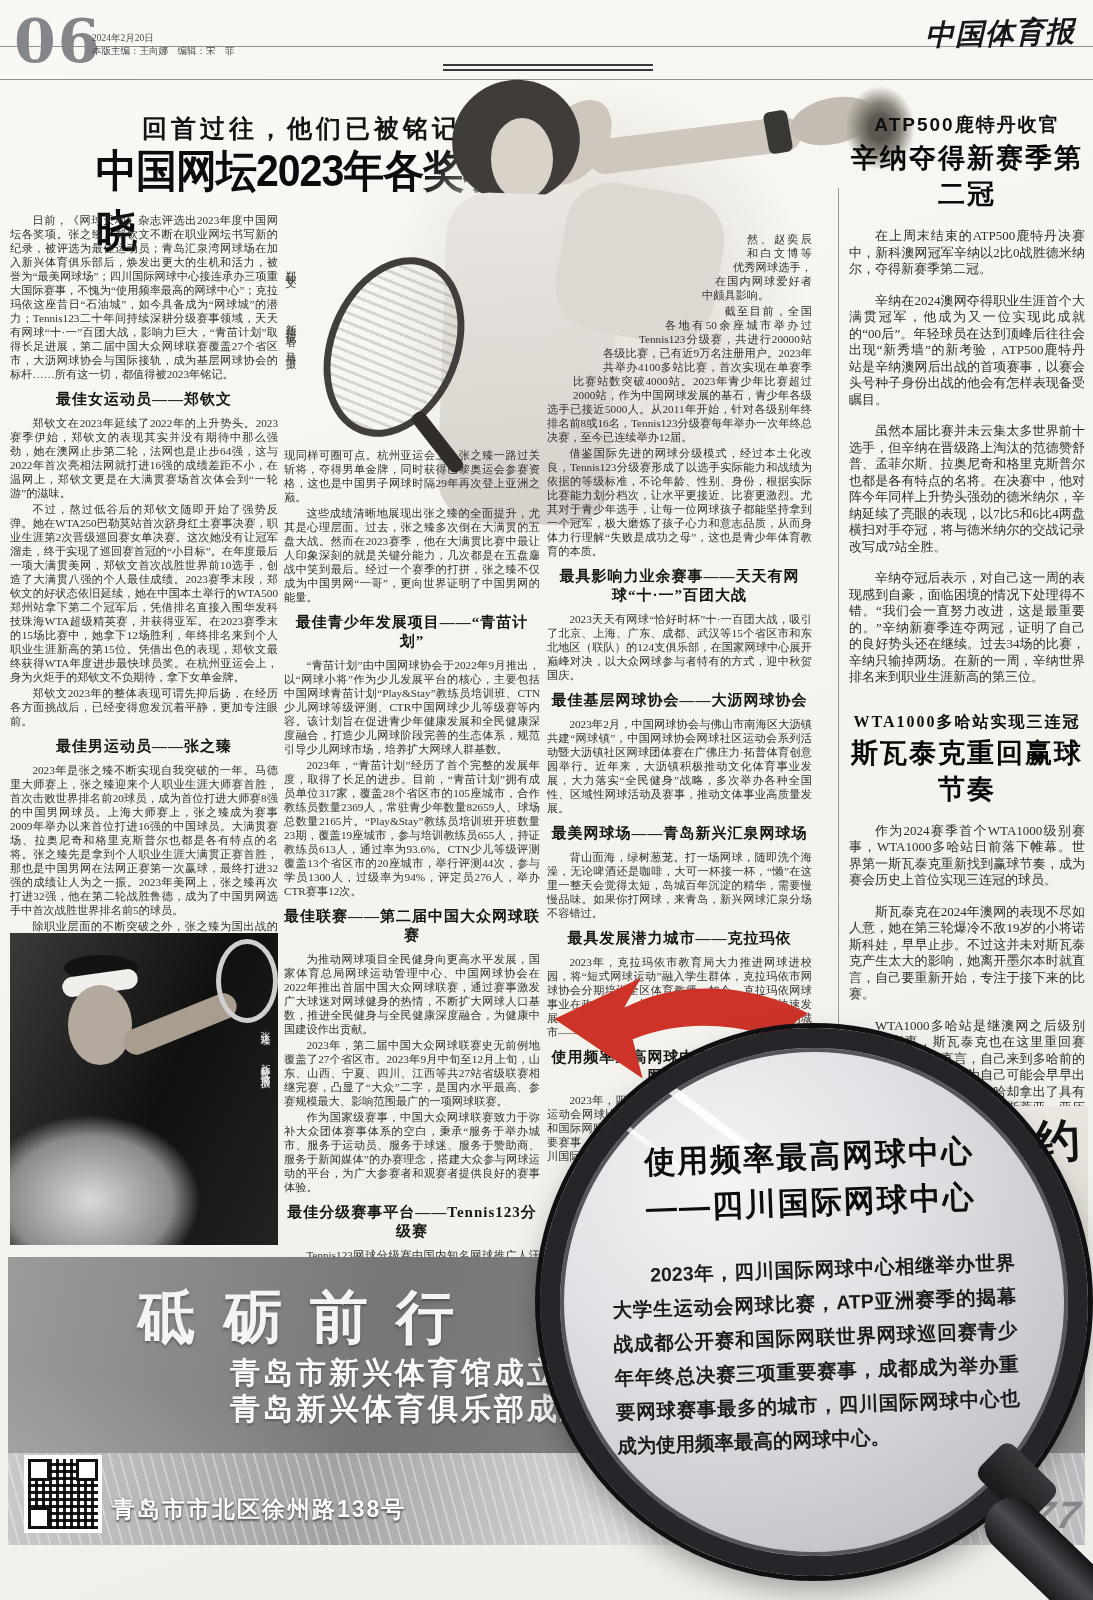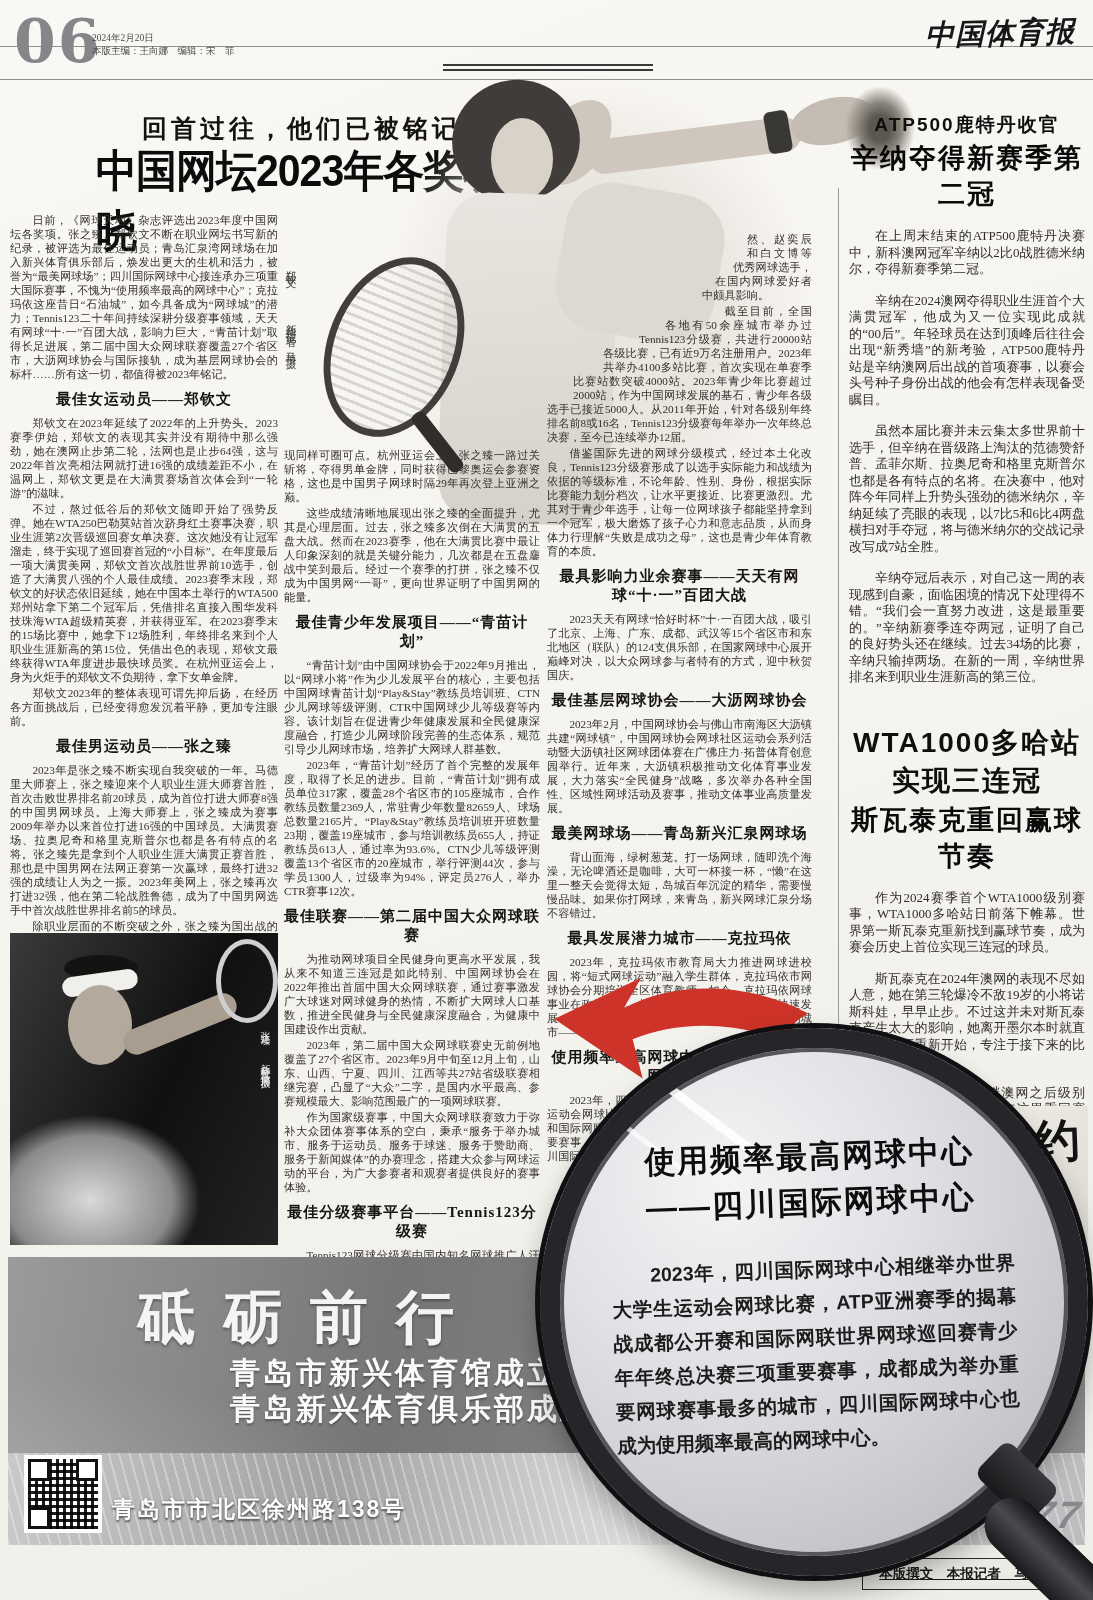--- a/index.html
+++ b/index.html
@@ -200,21 +200,21 @@
     </div>
   </div>
 
   <div class="col col2">
     <p class="b b-first">现同样可圈可点。杭州亚运会上，张之臻一路过关斩将，夺得男单金牌，同时获得巴黎奥运会参赛资格，这也是中国男子网球时隔29年再次登上亚洲之巅。</p>
     <p class="b">这些成绩清晰地展现出张之臻的全面提升，尤其是心理层面。过去，张之臻多次倒在大满贯的五盘大战。然而在2023赛季，他在大满贯比赛中最让人印象深刻的就是关键分能力，几次都是在五盘鏖战中笑到最后。经过一个赛季的打拼，张之臻不仅成为中国男网“一哥”，更向世界证明了中国男网的能量。</p>
     <div class="sub">最佳青少年发展项目——“青苗计划”</div>
     <p class="b">“青苗计划”由中国网球协会于2022年9月推出，以“网球小将”作为少儿发展平台的核心，主要包括中国网球青苗计划“Play&amp;Stay”教练员培训班、CTN少儿网球等级评测、CTR中国网球少儿等级赛等内容。该计划旨在促进青少年健康发展和全民健康深度融合，打造少儿网球阶段完善的生态体系，规范引导少儿网球市场，培养扩大网球人群基数。</p>
     <p class="b">2023年，“青苗计划”经历了首个完整的发展年度，取得了长足的进步。目前，“青苗计划”拥有成员单位317家，覆盖28个省区市的105座城市，合作教练员数量2369人，常驻青少年数量82659人、球场总数量2165片。“Play&amp;Stay”教练员培训班开班数量23期，覆盖19座城市，参与培训教练员655人，持证教练员613人，通过率为93.6%。CTN少儿等级评测覆盖13个省区市的20座城市，举行评测44次，参与学员1300人，过级率为94%，评定员276人，举办CTR赛事12次。</p>
     <div class="sub">最佳联赛——第二届中国大众网球联赛</div>
-    <p class="b">为推动网球项目全民健身向更高水平发展，我从来不知道三连冠是如此特别、中国网球协会在2022年推出首届中国大众网球联赛，通过赛事激发广大球迷对网球健身的热情，不断扩大网球人口基数，推进全民健身与全民健康深度融合，为健康中国建设作出贡献。</p>
+    <p class="b">为推动网球项目全民健身向更高水平发展，国家体育总局网球运动管理中心、中国网球协会在2022年推出首届中国大众网球联赛，通过赛事激发广大球迷对网球健身的热情，不断扩大网球人口基数，推进全民健身与全民健康深度融合，为健康中国建设作出贡献。</p>
     <p class="b">2023年，第二届中国大众网球联赛史无前例地覆盖了27个省区市。2023年9月中旬至12月上旬，山东、山西、宁夏、四川、江西等共27站省级联赛相继完赛，凸显了“大众”二字，是国内水平最高、参赛规模最大、影响范围最广的一项网球联赛。</p>
     <p class="b">作为国家级赛事，中国大众网球联赛致力于弥补大众团体赛事体系的空白，秉承“服务于举办城市、服务于运动员、服务于球迷、服务于赞助商、服务于新闻媒体”的办赛理念，搭建大众参与网球运动的平台，为广大参赛者和观赛者提供良好的赛事体验。</p>
     <div class="sub">最佳分级赛事平台——Tennis123分级赛</div>
     <p class="b">Tennis123网球分级赛由国内知名网球推广人汪俊于2004年创办，旨在为每一位网球爱好者提供同等水平、对应级别的赛事体验，其口号是“坚持，总有一个冠军属于你”。过去近20年来磨炼出郑赛赛、商竣程、周意、任钰菲、田方</p>
   </div>
 
   <div class="col col3">
     <div class="fs" style="width:200px;height:28px;"></div>
     <div class="fs" style="width:186px;height:14px;"></div>
     <div class="fs" style="width:168px;height:14px;"></div>
@@ -240,21 +240,21 @@
 
   <div class="divider"></div>
 
   <div class="col col4">
     <div class="kicker4">ATP500鹿特丹收官</div>
     <div class="headline4">辛纳夺得新赛季第二冠</div>
     <p class="b4">在上周末结束的ATP500鹿特丹决赛中，新科澳网冠军辛纳以2比0战胜德米纳尔，夺得新赛季第二冠。</p>
     <p class="b4">辛纳在2024澳网夺得职业生涯首个大满贯冠军，他成为又一位实现此成就的“00后”。年轻球员在达到顶峰后往往会出现“新秀墙”的新考验，ATP500鹿特丹站是辛纳澳网后出战的首项赛事，以赛会头号种子身份出战的他会有怎样表现备受瞩目。</p>
     <p class="b4">虽然本届比赛并未云集太多世界前十选手，但辛纳在晋级路上淘汰的范德赞舒普、孟菲尔斯、拉奥尼奇和格里克斯普尔也都是各有特点的名将。在决赛中，他对阵今年同样上升势头强劲的德米纳尔，辛纳延续了亮眼的表现，以7比5和6比4两盘横扫对手夺冠，将与德米纳尔的交战记录改写成7站全胜。</p>
     <p class="b4">辛纳夺冠后表示，对自己这一周的表现感到自豪，面临困境的情况下处理得不错。“我们会一直努力改进，这是最重要的。”辛纳新赛季连夺两冠，证明了自己的良好势头还在继续。过去34场的比赛，辛纳只输掉两场。在新的一周，辛纳世界排名来到职业生涯新高的第三位。</p>
-    <div class="kicker4" style="margin-top:38px;font-size:28px;">WTA1000多哈站实现三连冠</div>
+    <div class="kicker4" style="margin-top:26px;font-size:16px;font-family:Liberation Serif, serif;">WTA1000多哈站实现三连冠</div>
     <div class="headline4">斯瓦泰克重回赢球节奏</div>
     <p class="b4">作为2024赛季首个WTA1000级别赛事，WTA1000多哈站日前落下帷幕。世界第一斯瓦泰克重新找到赢球节奏，成为赛会历史上首位实现三连冠的球员。</p>
     <p class="b4">斯瓦泰克在2024年澳网的表现不尽如人意，她在第三轮爆冷不敌19岁的小将诺斯科娃，早早止步。不过这并未对斯瓦泰克产生太大的影响，她离开墨尔本时就直言，自己要重新开始，专注于接下来的比赛。</p>
     <p class="b4">WTA1000多哈站是继澳网之后级别最高的赛事，斯瓦泰克也在这里重回赛场。不过她自己直言，自己来到多哈前的信心并不足，甚至认为自己可能会早早出局。然而，斯瓦泰克在多哈却拿出了具有说服力的表现。连续淘汰科斯蒂亚、亚历山德洛娃和阿扎伦卡后，她在半决赛收到普利斯科娃的退赛礼，进入决赛后她迎战世界第四莱巴金娜，斯瓦泰克两盘横扫对手，终结对阵对手三连败的同时，也实现了多哈站三连冠。</p>
     <p class="b4">斯瓦泰克是过去几年女子网坛保持最强竞争力的球员。虽然无法和小威廉姆斯当年的统治力相比，但能够成为小威之后又一位在WTA赛事实现三连冠的球员，斯瓦泰克的确不同凡响。</p>
     <p class="b4">冷静是斯瓦泰克的标签，这次夺冠后，她依然如此。“我从来不知道三连冠是如此特别，但当你没有意识到的时候，它就发生了。我的目标并不是打破任何纪录，我只是在努力打好网球，仅此而已。”</p>
     <p class="b4">斯瓦泰克看待冠军数量的增加和改写各项纪录的态度也很平静，“在本赛季我只想一步一个脚印、一周一周慢慢来。”</p>
     <div class="byline-box">本版撰文　本报记者　马艺欧</div>
   </div>
 

